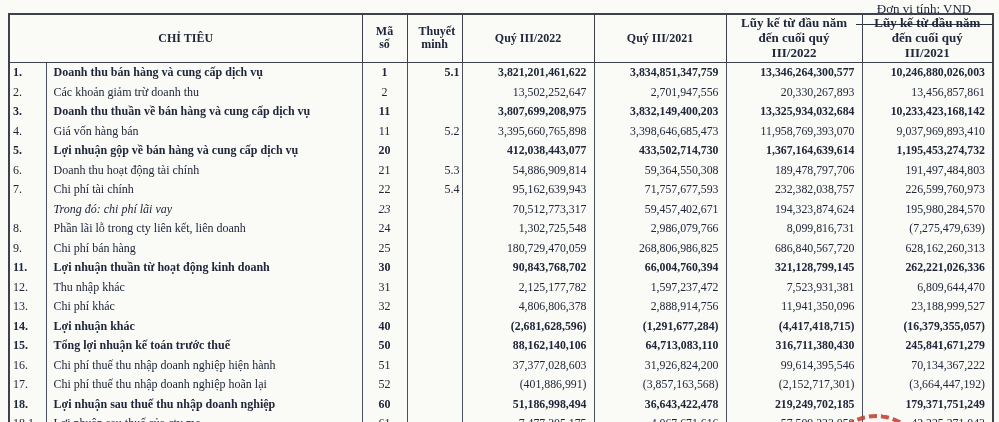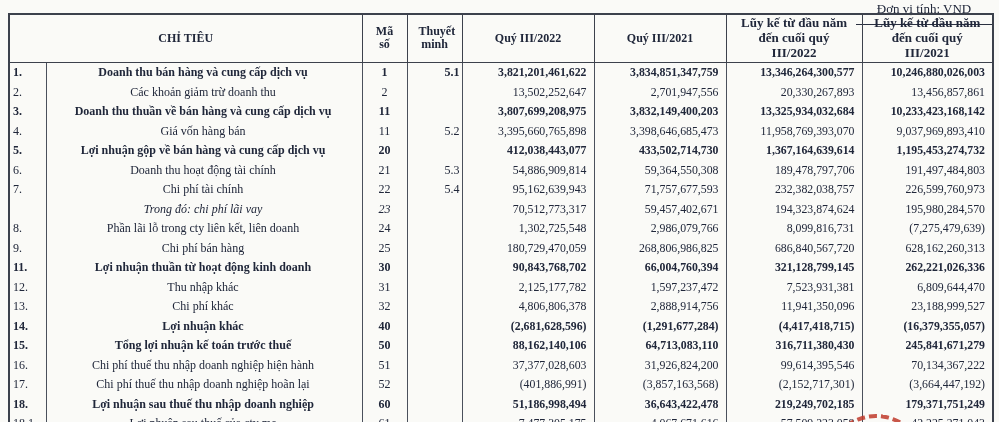--- a/index.html
+++ b/index.html
@@ -38,21 +38,21 @@
     margin-left:35px;
   }
   thead th.h-luyke{font-size:13px;}
   tbody td{
     border-left:1px solid #4a505c;border-right:1px solid #4a505c;
     border-top:none;border-bottom:none;
     height:19.5px;padding:0 2px;vertical-align:middle;
     line-height:1.05;white-space:nowrap;overflow:hidden;
   }
   td.td-no{text-align:left;padding-left:3px;}
-  td.td-label{text-align:center;padding-left:0;}
+  td.td-label{text-align:left;padding-left:7px;}
   td.td-code{text-align:center;}
   td.td-note{text-align:right;}
   td.td-num{text-align:right;padding-right:7px;font-size:11.8px;}
   tr.bold td{font-weight:bold;}
   tr.italic td.td-label, tr.italic td.td-code{font-style:italic;}
   .stamp-arc{
     position:absolute;left:826px;top:414px;
     width:92px;height:92px;border-radius:50%;
     border:4px dashed #c03a2b;
     transform:rotate(6deg);

